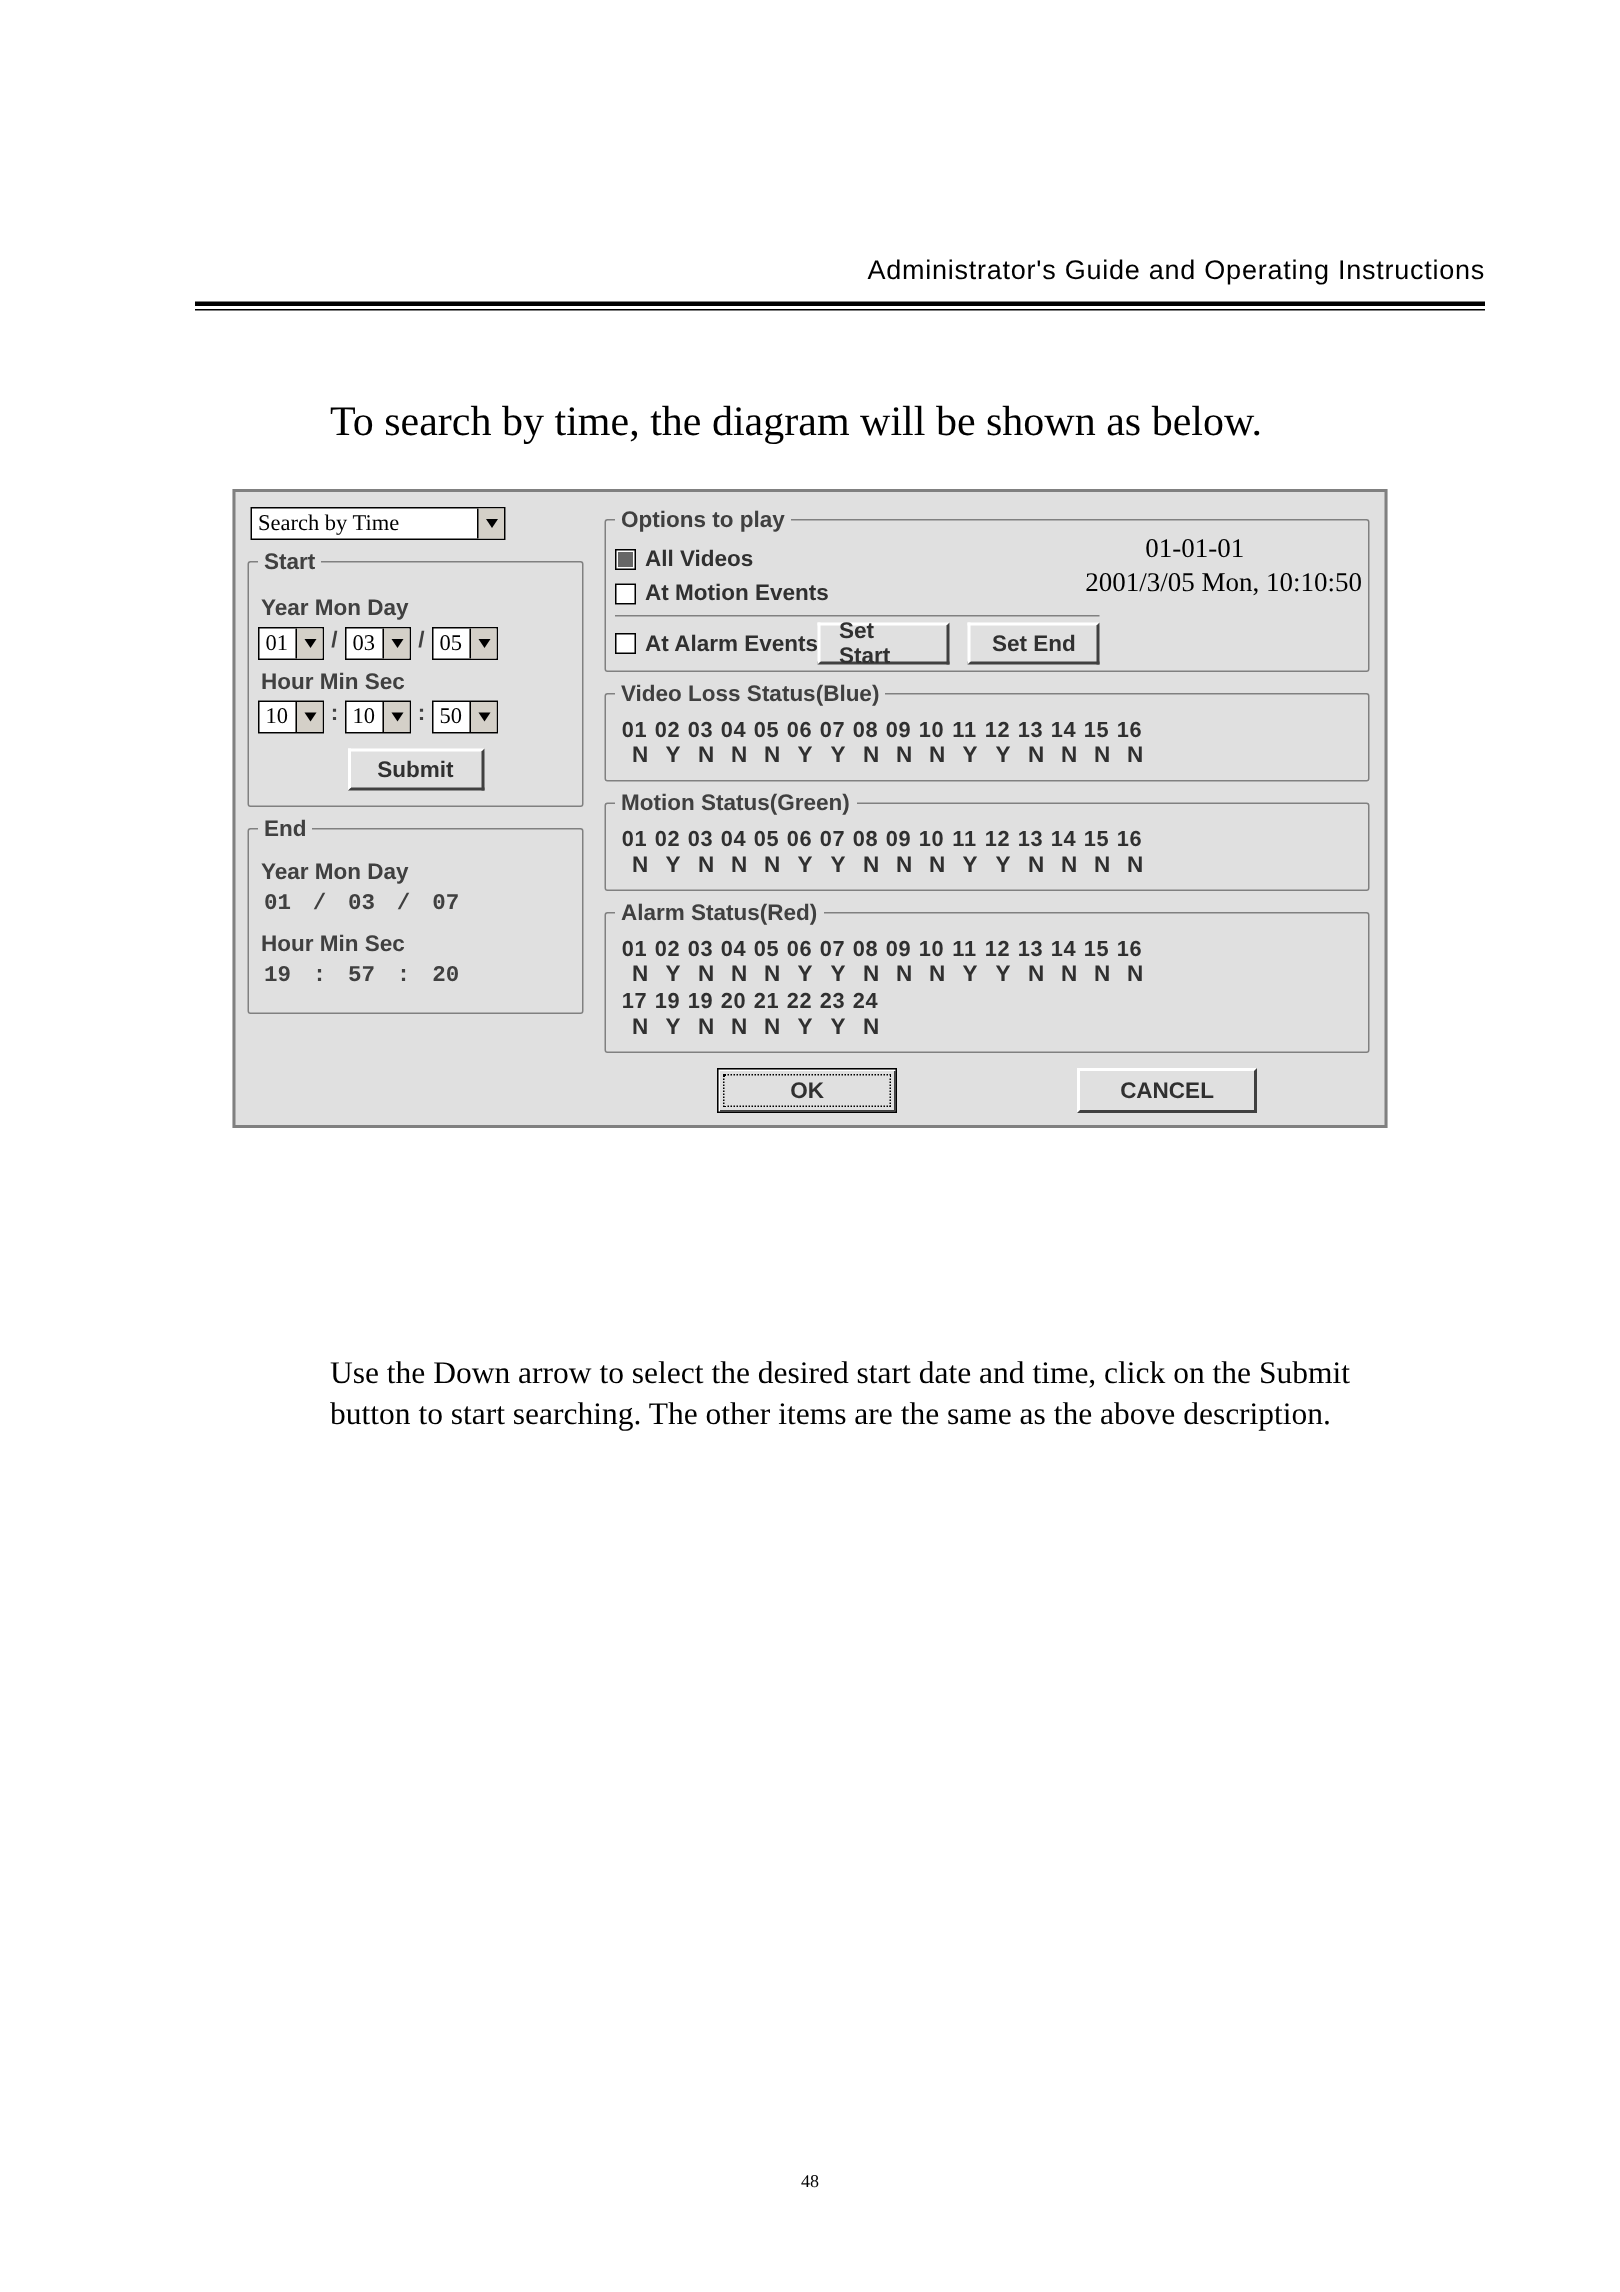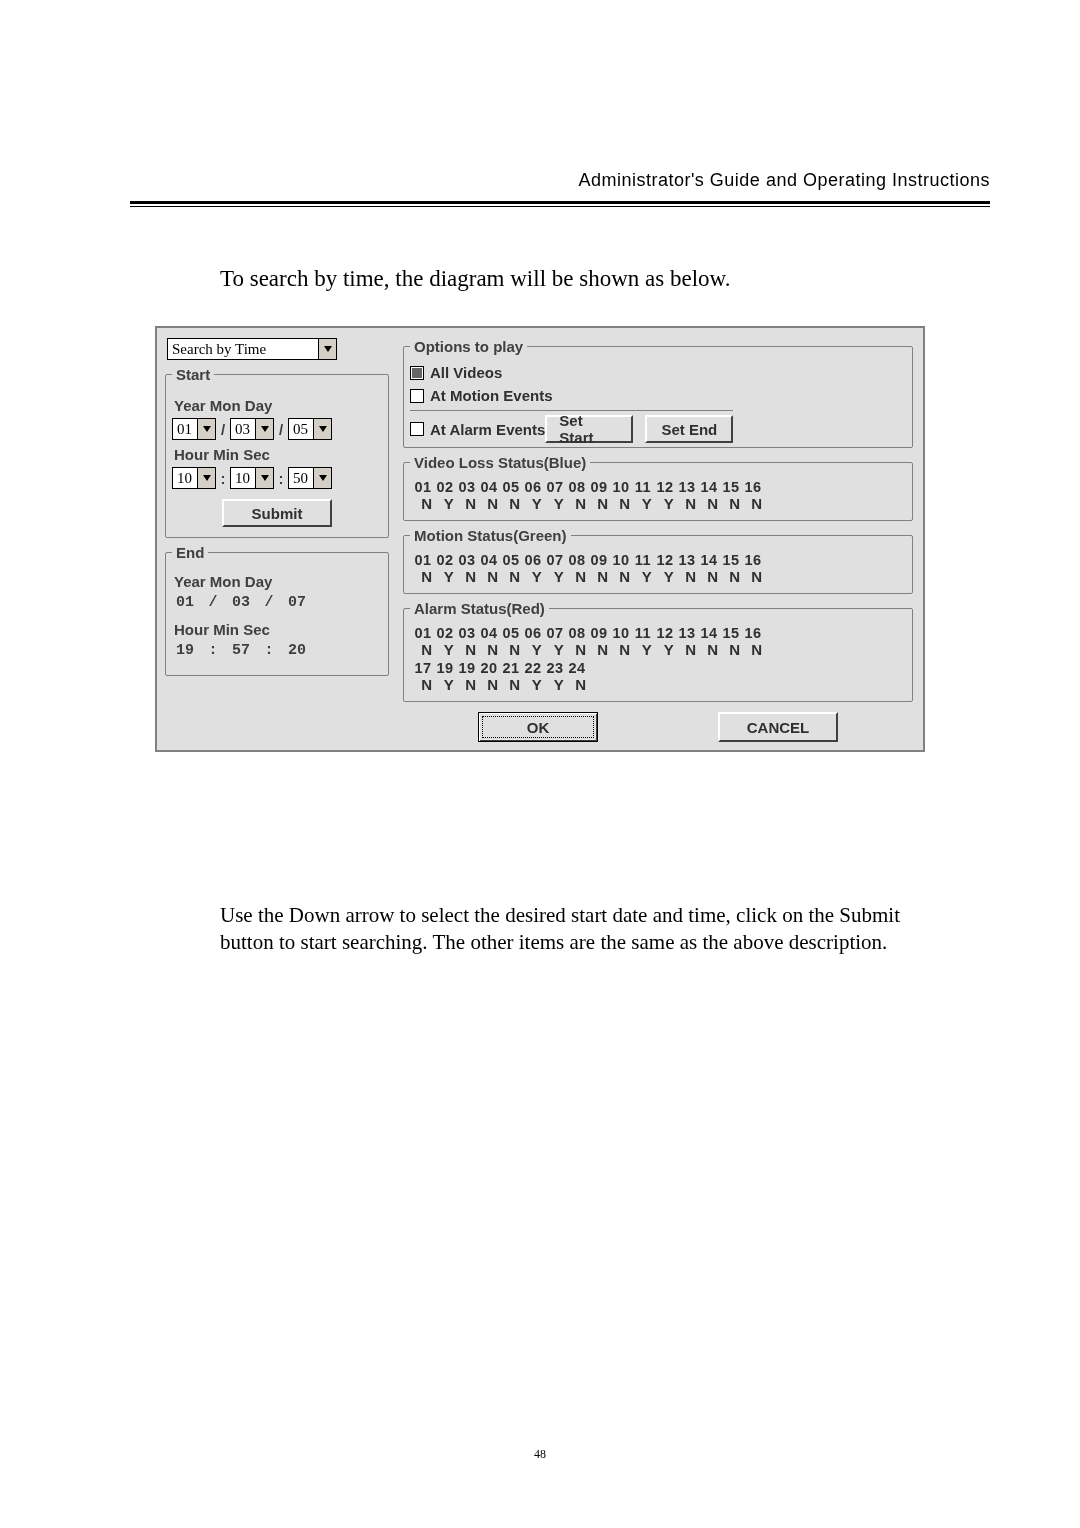--- a/index.html
+++ b/index.html
@@ -32,21 +32,21 @@
   .double-rule {
     border-top: 3px solid #000;
     border-bottom: 1.5px solid #000;
     height: 6px;
   }
 
   .intro {
     position: absolute;
     top: 266px;
     left: 220px;
-    font-size: 23px;
+    font-size: 28px;
   }
 
   .dialog-wrap {
     position: absolute;
     top: 326px;
     left: 155px;
     width: 770px;
   }
   .dialog {
     border: 2px solid #808080;
@@ -58,21 +58,20 @@
   }
 
   
   .left-col {
     width: 240px;
     padding: 6px 6px 6px 6px;
     position: relative;
   }
   .combo-row {
     display: flex;
-    align-items: center;
   }
   .combo {
     display: inline-flex;
     align-items: stretch;
     border: 1px solid #000;
     background: #fff;
     height: 22px;
   }
   .combo .val {
     padding: 0 4px;
@@ -297,21 +296,21 @@
             <span class="sep">:</span>
             <span class="combo">
               <span class="val">50</span>
               <span class="btn">
                   <span class="tri-down"></span>
                 </span>
             </span>
           </div>
 
           <div style="text-align:center; margin:10px 0 4px 0;">
-            <span class="win-btn" style="width:110px;">Submit</span>
+            <span class="win-btn" style="width:91px;">Submit</span>
           </div>
         </fieldset>
 
         <fieldset class="grp">
           <legend>End</legend>
           <div class="end-vals">
             <div class="label-bold" style="margin:6px 0 2px 2px;">Year Mon Day</div>
             <div class="row">
               <span>01</span>
               <span class="gap">/</span>
@@ -348,20 +347,24 @@
               <div class="cb-row" style="margin:2px 0;">
                 <span class="cb"></span>
                 <span class="cb-label">At Alarm Events</span>
               </div>
               <div class="right-btns">
                 <span class="win-btn">Set Start</span>
                 <span class="win-btn">Set End</span>
               </div>
             </div>
           </div>
+          <div class="opts-right">
+            <div class="dt1">01-01-01</div>
+            <div class="dt2">2001/3/05   Mon, 10:10:50</div>
+          </div>
         </fieldset>
 
         <fieldset class="grp">
           <legend>Video Loss Status(Blue)</legend>
           <div class="chan-nums"><span>01</span><span>02</span><span>03</span><span>04</span><span>05</span><span>06</span><span>07</span><span>08</span><span>09</span><span>10</span><span>11</span><span>12</span><span>13</span><span>14</span><span>15</span><span>16</span></div>
           <div class="chan-flags"><span>N</span><span>Y</span><span>N</span><span>N</span><span>N</span><span>Y</span><span>Y</span><span>N</span><span>N</span><span>N</span><span>Y</span><span>Y</span><span>N</span><span>N</span><span>N</span><span>N</span></div>
         </fieldset>
 
         <fieldset class="grp">
           <legend>Motion Status(Green)</legend>

